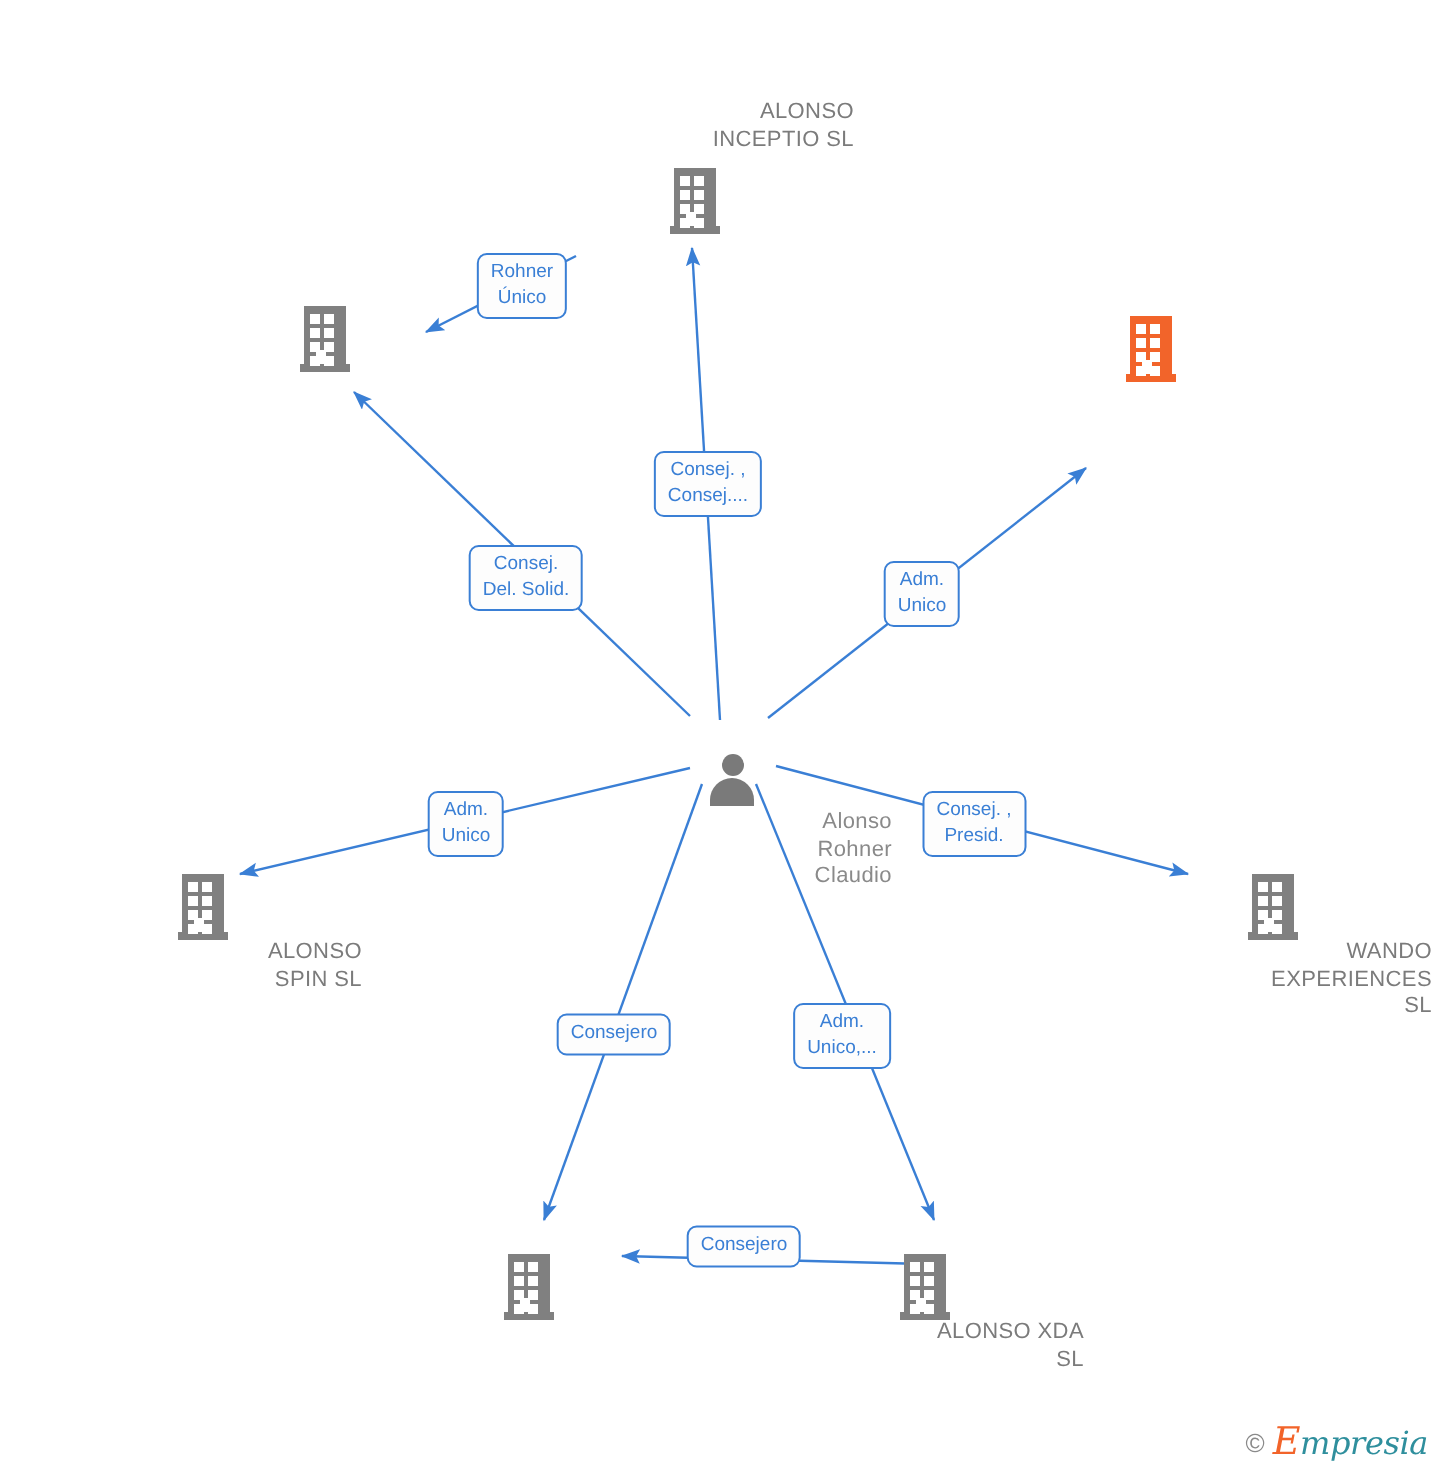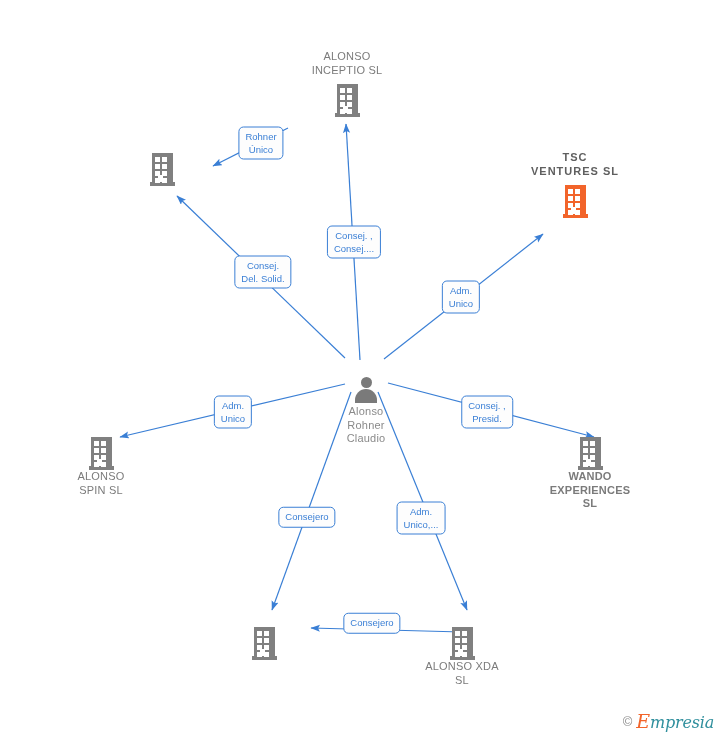--- a/index.html
+++ b/index.html
@@ -21,20 +21,21 @@
     transform:translate(-50%,0);
     text-align:center;
     width:160px;
   }
   .node .caption{
     font-size:11px;
     line-height:13.5px;
     color:#7b7b7b;
     letter-spacing:.2px;
     white-space:pre-line;
+    text-align:right;
   }
   .node.company .caption{color:#7b7b7b;}
   .node.focus .caption{color:#5f5f5f;font-weight:bold;letter-spacing:1px;}
   .node.person .caption{color:#8a8a8a;}
   .icon-wrap{display:flex;justify-content:center;align-items:flex-end;height:40px;}
 
   
   .bld{position:relative;width:25px;height:33px;}
   .bld .tower{position:absolute;left:2px;top:0;width:21px;height:29px;background:#808080;}
   .bld .base{position:absolute;left:0;bottom:0;width:25px;height:4px;background:#808080;}
@@ -129,22 +130,20 @@
             <i class="w" style="left: 12px; top: 4px;"></i>
             <i class="w" style="left: 12px; top: 11px;"></i>
             <i class="w" style="left: 12px; top: 18px;"></i>
             <i class="door"></i>
             <i class="w" style="left: 5px; top: 25px;"></i>
             <i class="w" style="left: 12px; top: 25px;"></i>
           </span>
         </div>
       </div>
       <div class="node company focus" style="left: 575px; top: 151px;">
-        <div class="caption">TSC
-VENTURES  SL</div>
         <div class="icon-wrap">
           <span class="bld orange">
             <span class="tower"></span>
             <span class="base"></span>
             <i class="w" style="left: 5px; top: 4px;"></i>
             <i class="w" style="left: 5px; top: 11px;"></i>
             <i class="w" style="left: 5px; top: 18px;"></i>
             <i class="w" style="left: 12px; top: 4px;"></i>
             <i class="w" style="left: 12px; top: 11px;"></i>
             <i class="w" style="left: 12px; top: 18px;"></i>
@@ -177,21 +176,21 @@
             <i class="w" style="left: 12px; top: 11px;"></i>
             <i class="w" style="left: 12px; top: 18px;"></i>
             <i class="door"></i>
             <i class="w" style="left: 5px; top: 25px;"></i>
             <i class="w" style="left: 12px; top: 25px;"></i>
           </span>
         </div>
         <div class="caption">ALONSO
 SPIN  SL</div>
       </div>
-      <div class="node company" style="left: 590px; top: 430px; font-weight: bold;">
+      <div class="node company" style="left: 636px; top: 430px;">
         <div class="icon-wrap">
           <span class="bld">
             <span class="tower"></span>
             <span class="base"></span>
             <i class="w" style="left: 5px; top: 4px;"></i>
             <i class="w" style="left: 5px; top: 11px;"></i>
             <i class="w" style="left: 5px; top: 18px;"></i>
             <i class="w" style="left: 12px; top: 4px;"></i>
             <i class="w" style="left: 12px; top: 11px;"></i>
             <i class="w" style="left: 12px; top: 18px;"></i>
@@ -239,21 +238,21 @@
         </div>
         <div class="caption">ALONSO XDA
 SL</div>
       </div>
     </div>
   <div id="label-layer">
       <div class="rel" style="left: 354px; top: 242px;">Consej. ,
 Consej....</div>
       <div class="rel" style="left: 261px; top: 143px;">Rohner
 Único</div>
-      <div class="rel" style="left: 263px; top: 272px;">Consej.
+      <div class="rel" style="left: 263px; top: 289px;">Consej.
 Del. Solid.</div>
       <div class="rel" style="left: 461px; top: 297px;">Adm.
 Unico</div>
       <div class="rel" style="left: 233px; top: 412px;">Adm.
 Unico</div>
       <div class="rel" style="left: 487px; top: 412px;">Consej. ,
 Presid.</div>
       <div class="rel" style="left: 307px; top: 517px;">Consejero</div>
       <div class="rel" style="left: 421px; top: 518px;">Adm.
 Unico,...</div>

